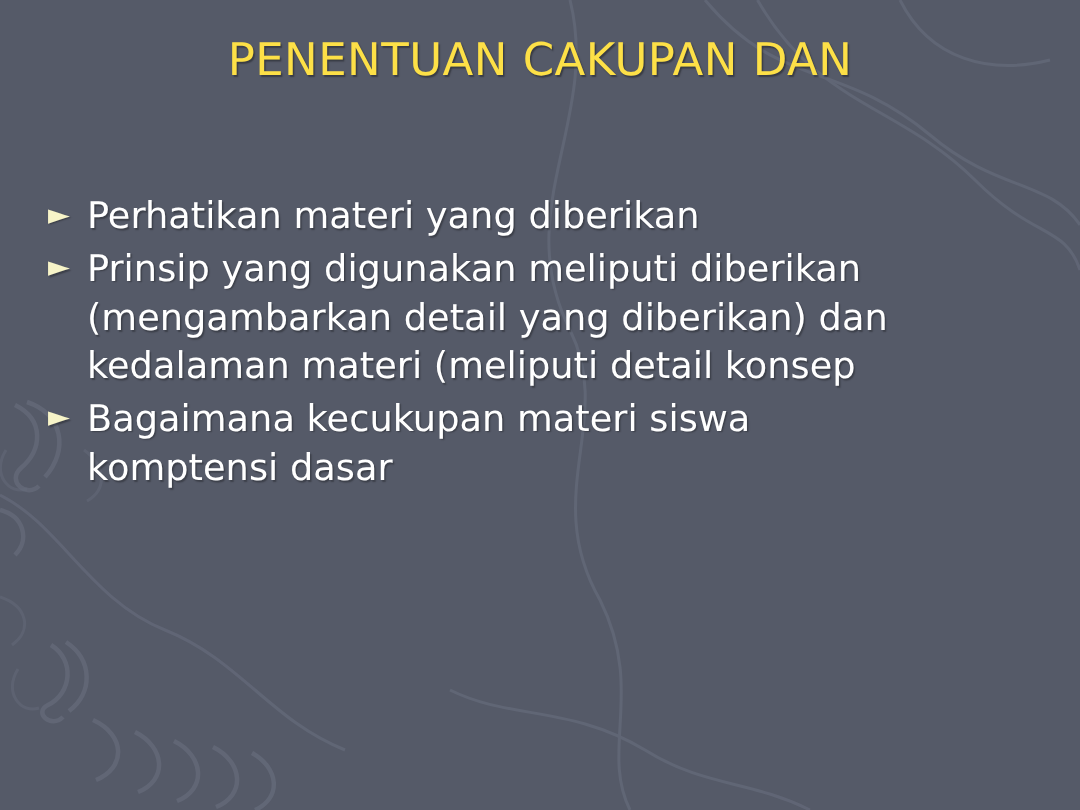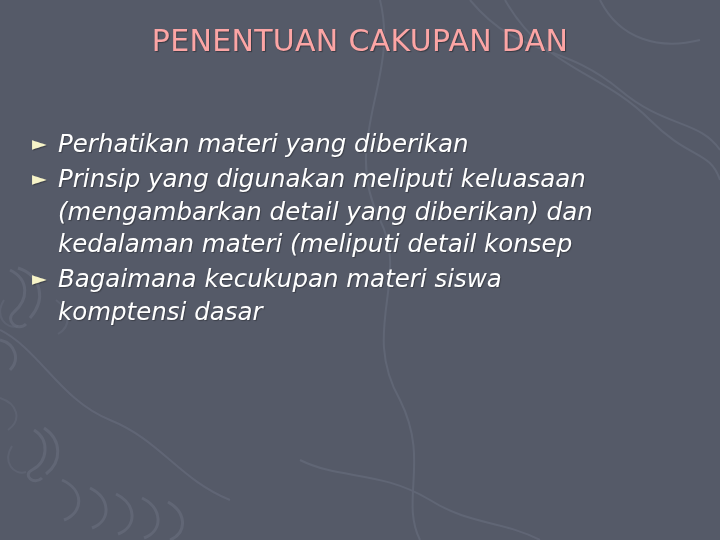--- a/index.html
+++ b/index.html
@@ -56,21 +56,20 @@
     flex: 0 0 auto;
     width: 26px;
     color: #f7f4c8;
     font-size: 19px;
     line-height: 1.62;
     text-align: left;
   }
   .bullet-text {
     flex: 1 1 auto;
     padding-right: 8px;
-    font-style: italic;
   }
   .bullet-text .cont {
     display: block;
     text-indent: 0;
   }
 </style>
 </head>
 <body>
 
 <div id="slide" style="background: rgb(85, 90, 104);">
@@ -97,37 +96,37 @@
       <path d="M168 502 C186 512 188 532 170 540"></path>
     </g>
     <g stroke="#676d7d" stroke-width="2" fill="none" opacity="0.45">
       <path d="M4 300 C-6 316 6 330 18 326"></path>
       <path d="M12 446 C2 462 14 476 26 472"></path>
       <path d="M56 300 C70 310 72 326 58 334"></path>
       <path d="M0 398 C18 404 22 420 8 430"></path>
     </g>
   </svg>
 
-  <div id="slide-title" style="color: #fca5a5;">
+  <div id="slide-title" style="color: #fde047;">
     <div>PENENTUAN CAKUPAN DAN</div>
   </div>
 
   <div id="body-list" style="color: rgb(255, 255, 255);">
 
     <div class="bullet-row">
       <span class="bullet-marker">►</span>
       <span class="bullet-text">
         <span class="cont">Perhatikan materi yang diberikan</span>
       </span>
     </div>
 
     <div class="bullet-row">
       <span class="bullet-marker">►</span>
       <span class="bullet-text">
-        <span class="cont">Prinsip yang digunakan meliputi keluasaan</span>
+        <span class="cont">Prinsip yang digunakan meliputi diberikan</span>
         <span class="cont">(mengambarkan detail yang diberikan) dan</span>
         <span class="cont">kedalaman materi (meliputi detail konsep</span>
       </span>
     </div>
 
     <div class="bullet-row">
       <span class="bullet-marker">►</span>
       <span class="bullet-text">
         <span class="cont">Bagaimana kecukupan materi siswa</span>
         <span class="cont">komptensi dasar</span>

